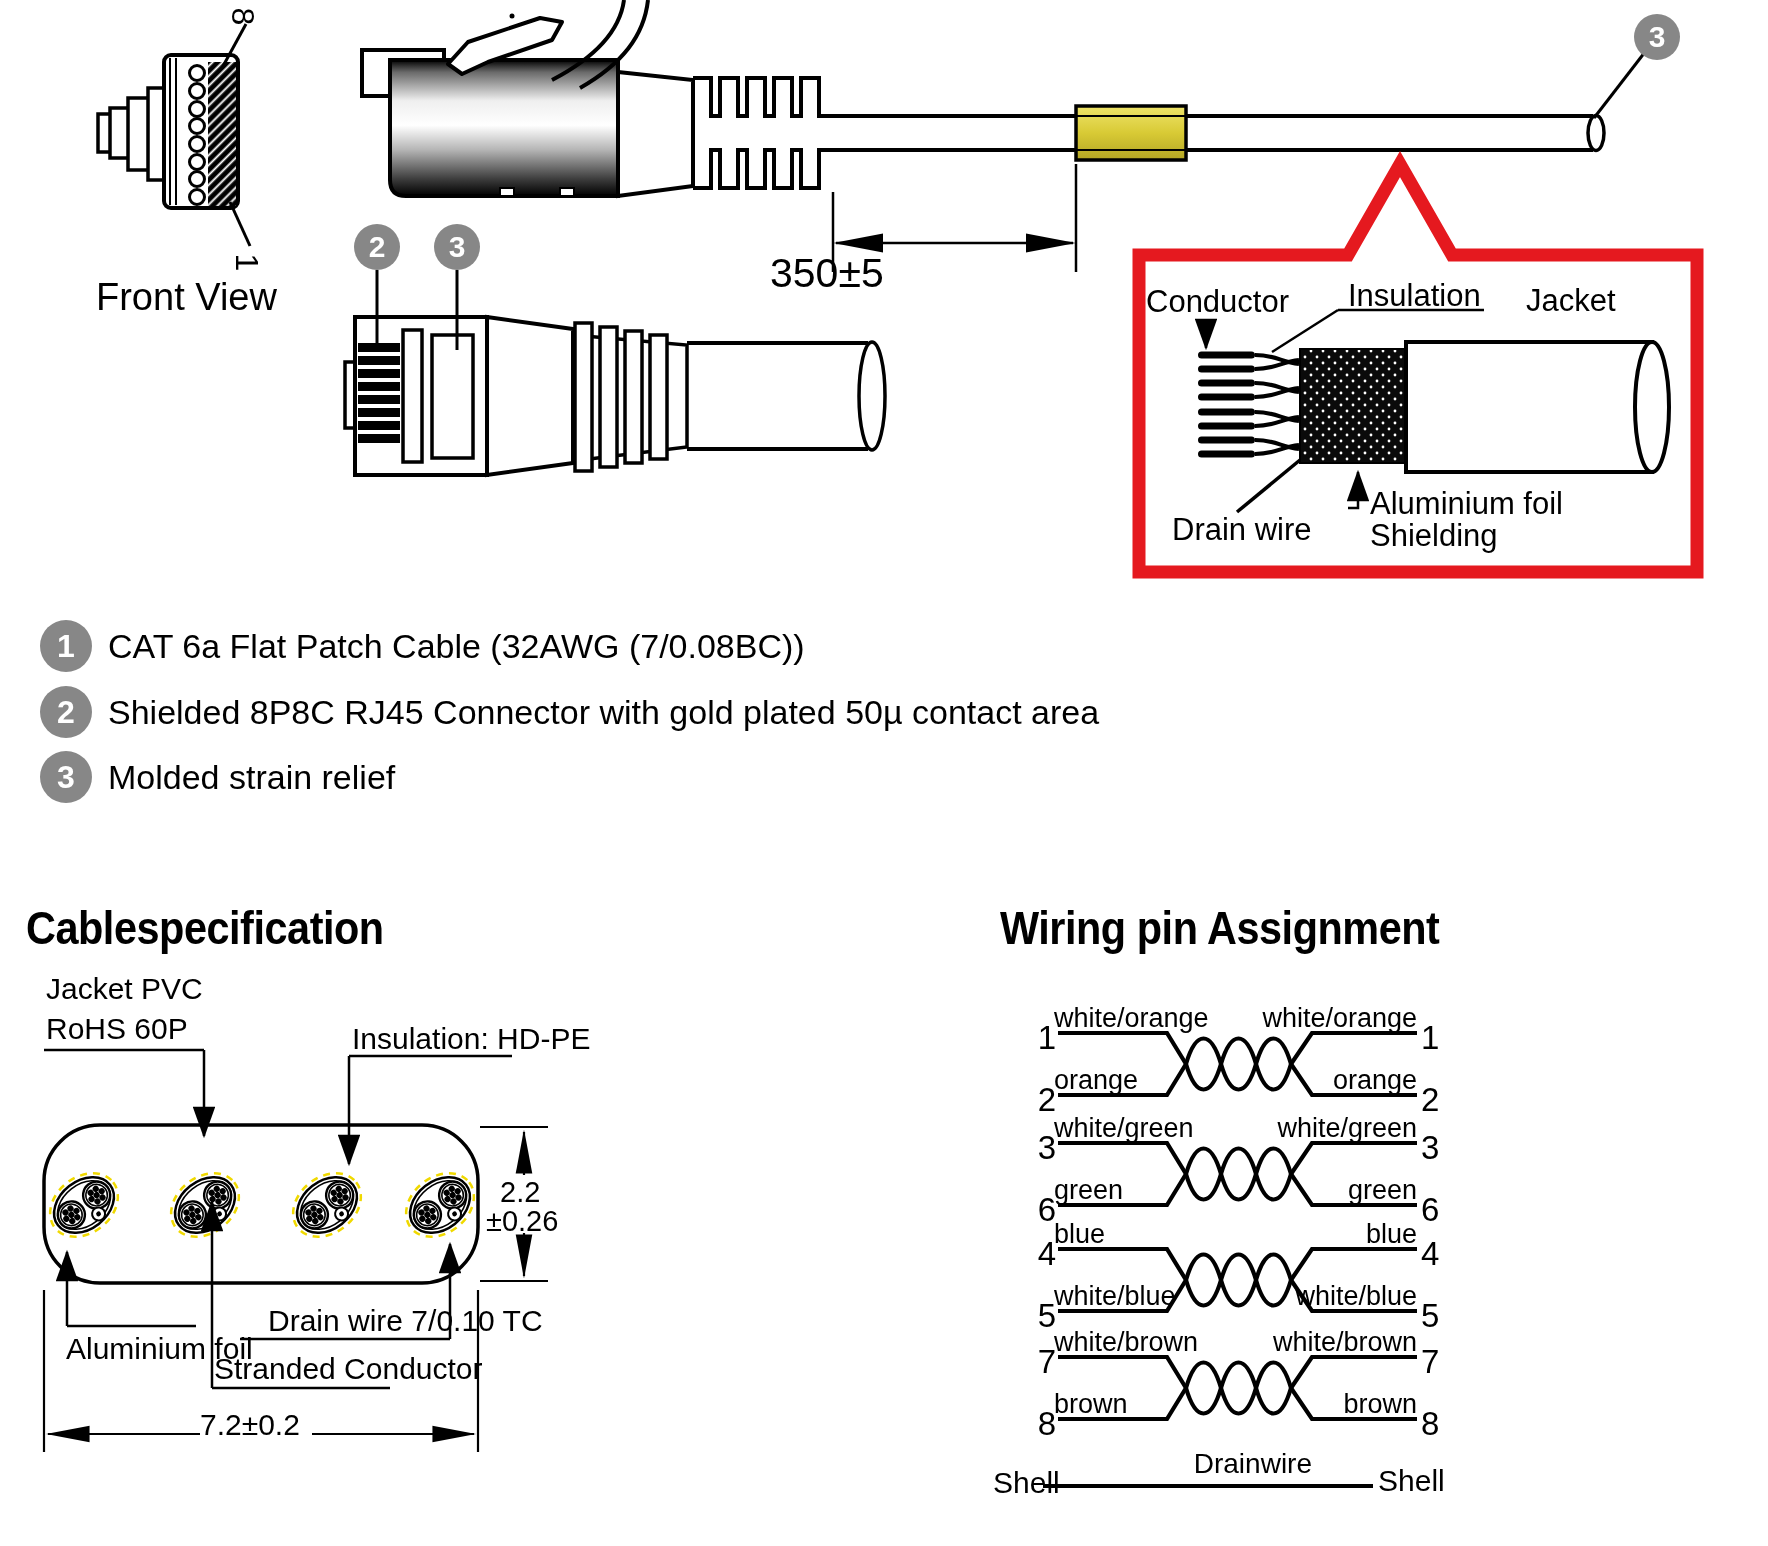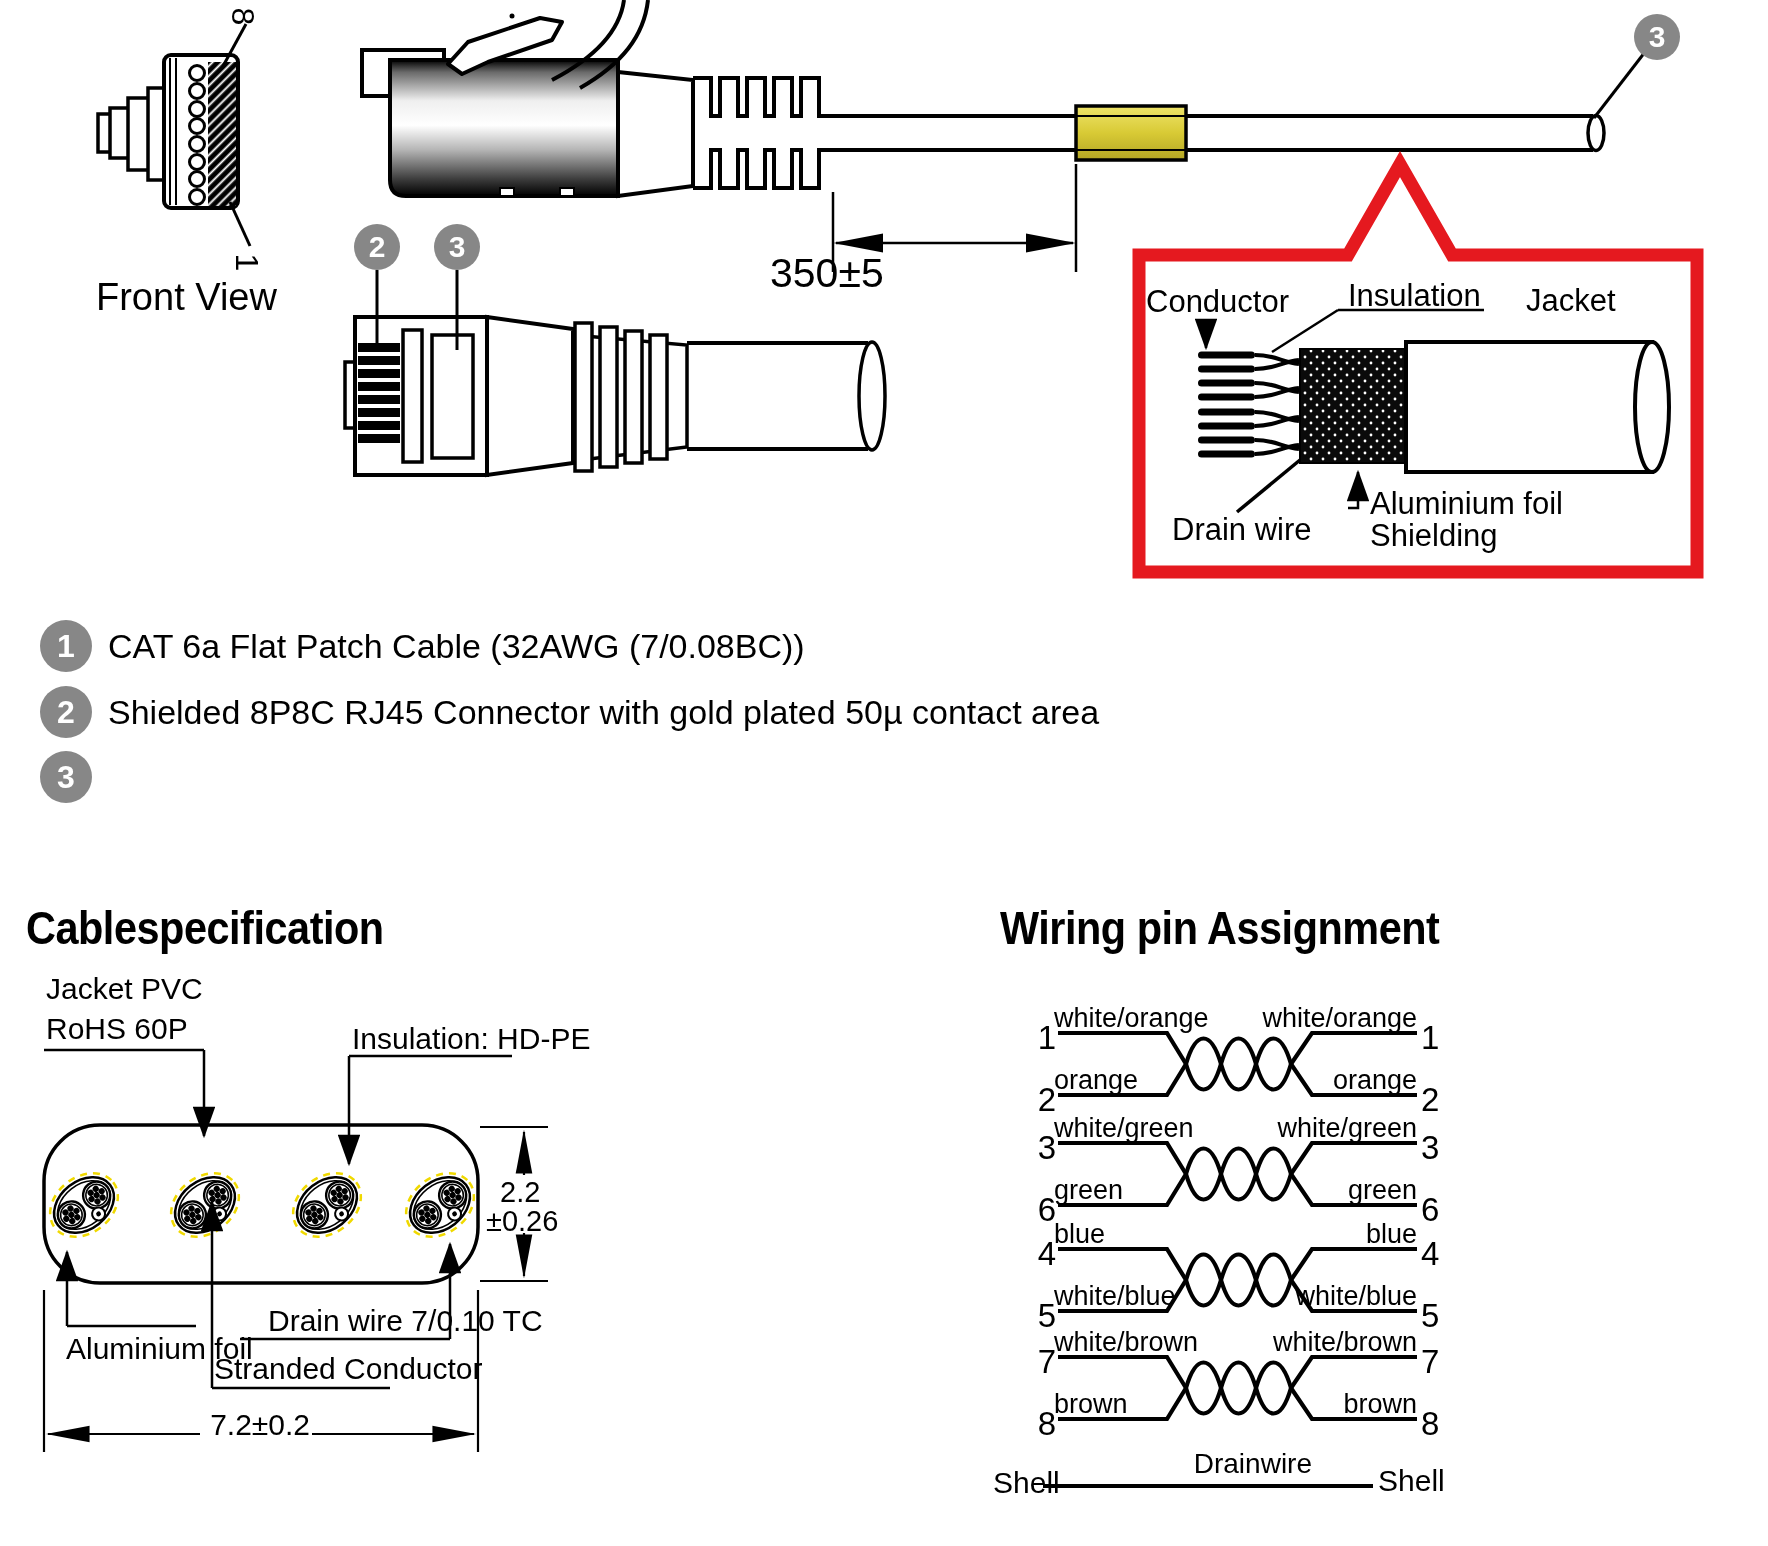--- a/index.html
+++ b/index.html
@@ -352,34 +352,35 @@
 <div class="legend-row" style="top:620px">
   <div class="legend-num">1</div>
   <span class="legend-text">CAT 6a Flat Patch Cable (32AWG (7/0.08BC))</span>
 </div>
 <div class="legend-row" style="top:686px">
   <div class="legend-num">2</div>
   <span class="legend-text">Shielded 8P8C RJ45 Connector with gold plated 50µ contact area</span>
 </div>
 <div class="legend-row" style="top:751px">
   <div class="legend-num">3</div>
+  <span class="legend-text">Molded strain relief</span>
 </div>
 
 <span class="t heading" style="left:26px;top:902px">Cablespecification</span>
 <span class="t heading" style="left:1000px;top:902px">Wiring pin Assignment</span>
 
 <span class="t lbl30" style="left:46px;top:972px">Jacket PVC</span>
 <span class="t lbl30" style="left:46px;top:1012px">RoHS 60P</span>
 <span class="t lbl30" style="left:352px;top:1022px">Insulation: HD-PE</span>
 <span class="t lbl30" style="left:66px;top:1332px">Aluminium foil</span>
 <span class="t lbl30" style="left:214px;top:1352px">Stranded Conductor</span>
 <span class="t lbl30" style="left:268px;top:1304px">Drain wire 7/0.10 TC</span>
 <span class="t" style="left:500px;top:1176px;font-size:29px">2.2</span>
 <span class="t" style="left:486px;top:1205px;font-size:29px">±0.26</span>
-<span class="t" style="left:200px;top:1408px;width:110px;text-align:right;font-size:30px">7.2±0.2</span>
+<span class="t" style="left:200px;top:1408px;width:110px;text-align:left;font-size:30px">7.2±0.2</span>
 
 <span class="t wpl" style="top:1019px">1</span>
 <span class="t wll" style="top:1003px">white/orange</span>
 <span class="t wrl" style="top:1003px">white/orange</span>
 <span class="t wpr" style="top:1019px">1</span>
 
 <span class="t wpl" style="top:1081px">2</span>
 <span class="t wll" style="top:1065px">orange</span>
 <span class="t wrl" style="top:1065px">orange</span>
 <span class="t wpr" style="top:1081px">2</span>

